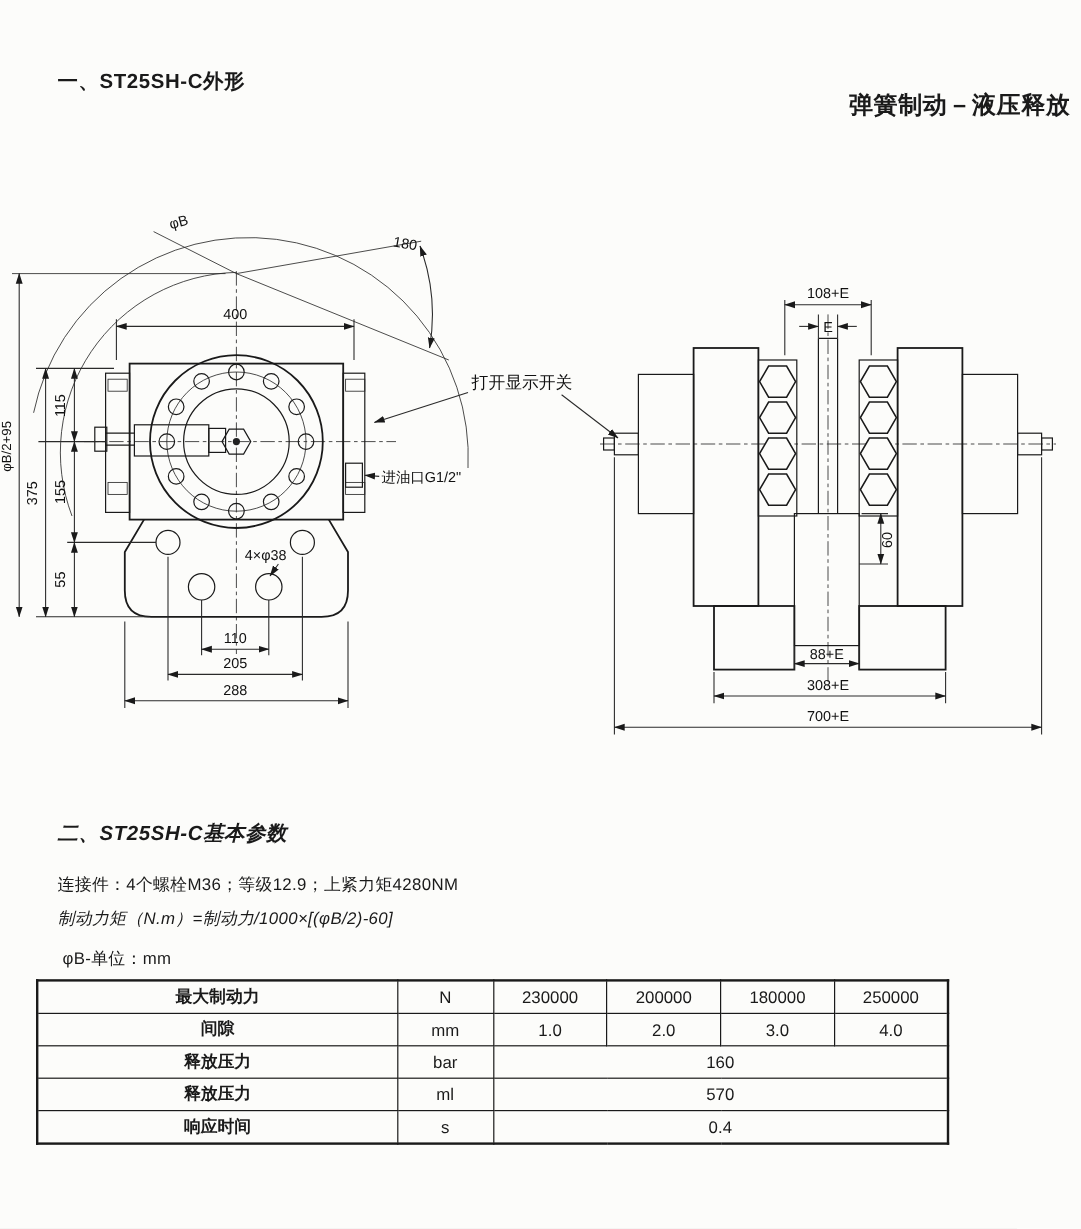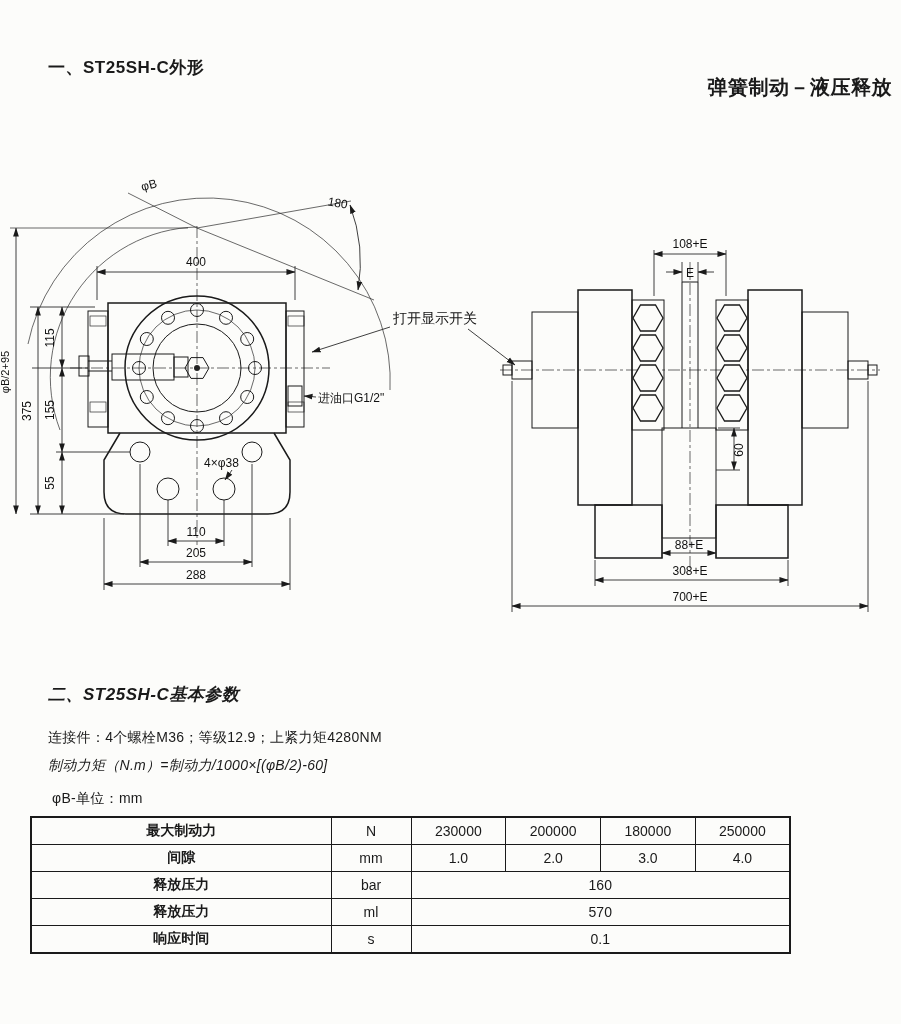--- a/index.html
+++ b/index.html
@@ -256,18 +256,18 @@
         <td colspan="4">160</td>
       </tr>
       <tr>
         <td class="lab">释放压力</td>
         <td>ml</td>
         <td colspan="4">570</td>
       </tr>
       <tr>
         <td class="lab">响应时间</td>
         <td>s</td>
-        <td colspan="4">0.1</td>
+        <td colspan="4">0.4</td>
       </tr>
     </tbody>
   </table>
 
 </div>
 
 </body></html>

